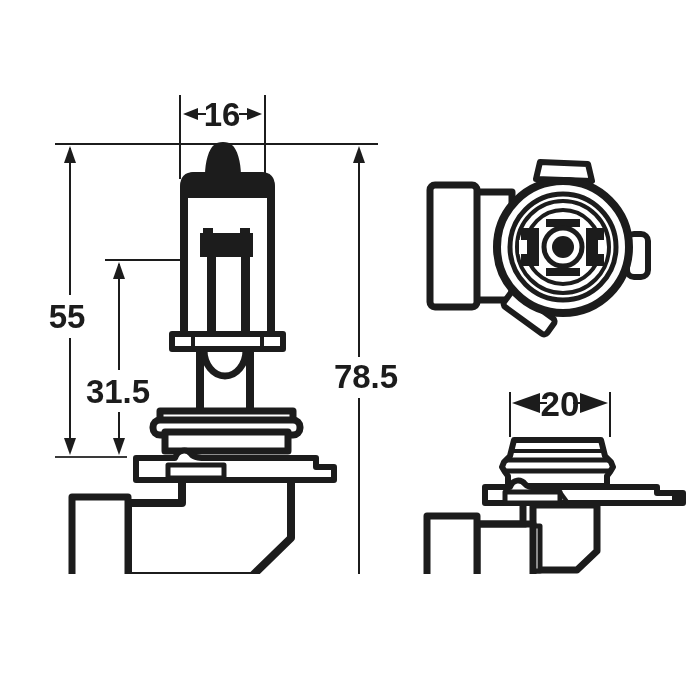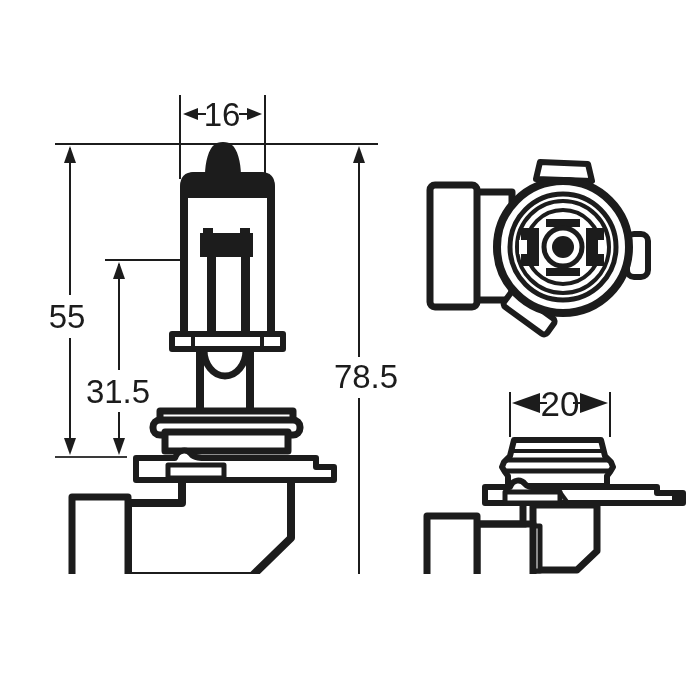--- a/index.html
+++ b/index.html
@@ -1,18 +1,18 @@
 <!DOCTYPE html>
 <html style="--line: #1c1c1c; --refline: #8f8f8f; --seatline: #3a3a3a; --bg: #ffffff;"><head>
 <meta charset="utf-8">
 <style>
   html,body{margin:0;padding:0;background:#fff;}
   .canvas{
     position:relative;width:700px;height:574px;background:var(--bg,#ffffff);
-    font-family:"Liberation Sans",sans-serif;overflow:hidden;
+    font-family:"Liberation Sans",sans-serif;overflow:hidden;font-weight:bold;
   }
   svg{display:block;color:var(--line,#1c1c1c);}
   .outline{stroke:var(--line,#1c1c1c);fill:#ffffff;stroke-linejoin:round;stroke-linecap:round;}
   .solid{fill:var(--line,#1c1c1c);stroke:none;}
   .white{fill:#ffffff;stroke:none;}
   .ring{stroke:var(--line,#1c1c1c);fill:none;}
   .dim-line{stroke:var(--line,#1c1c1c);stroke-width:2;fill:none;}
   .dim-arrow{fill:var(--line,#1c1c1c);stroke:none;}
   .dim-text{
     fill:var(--line,#1c1c1c);font-family:"Liberation Sans",sans-serif;

